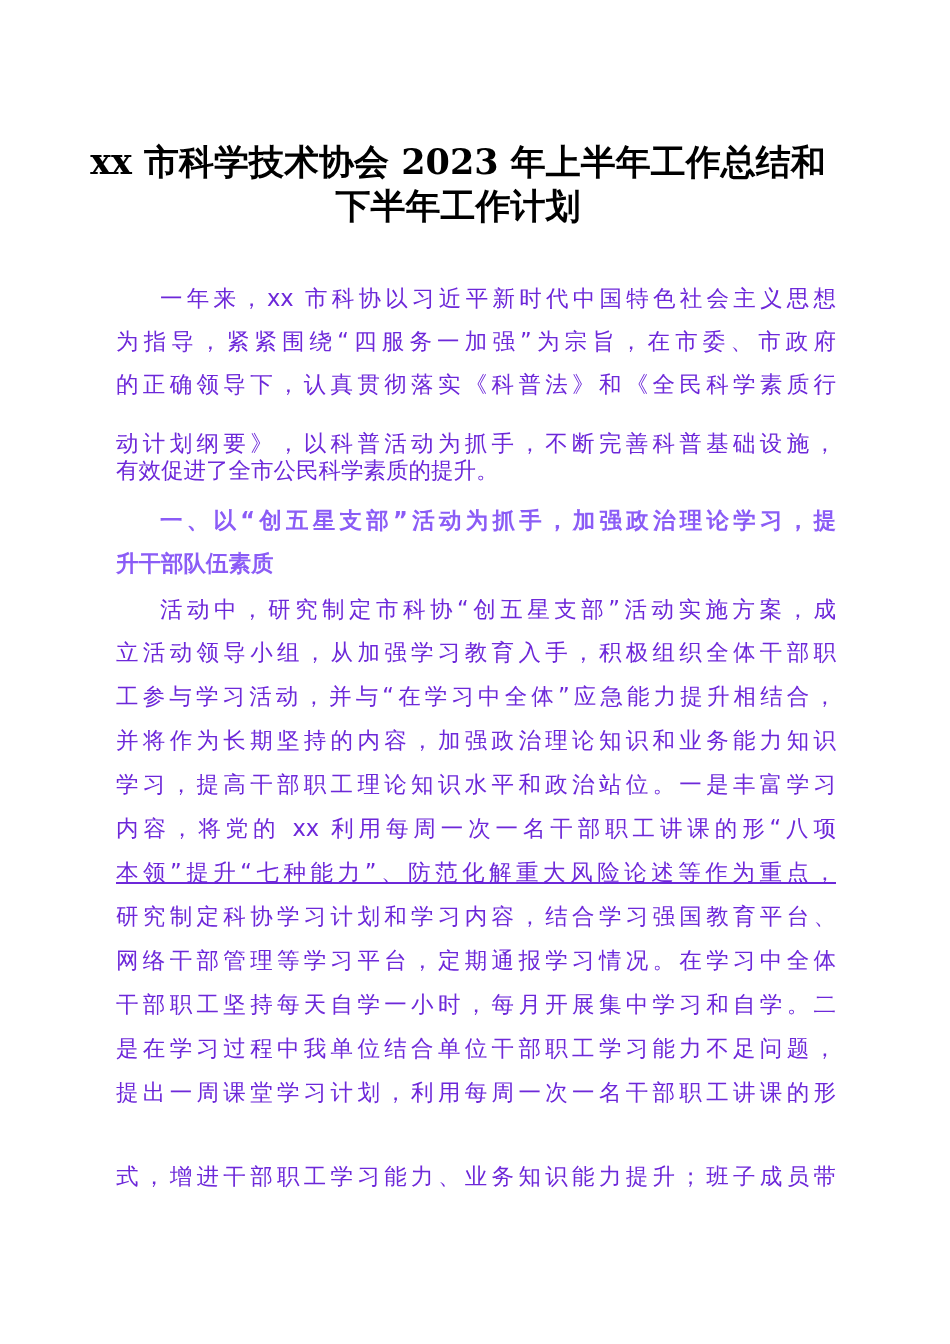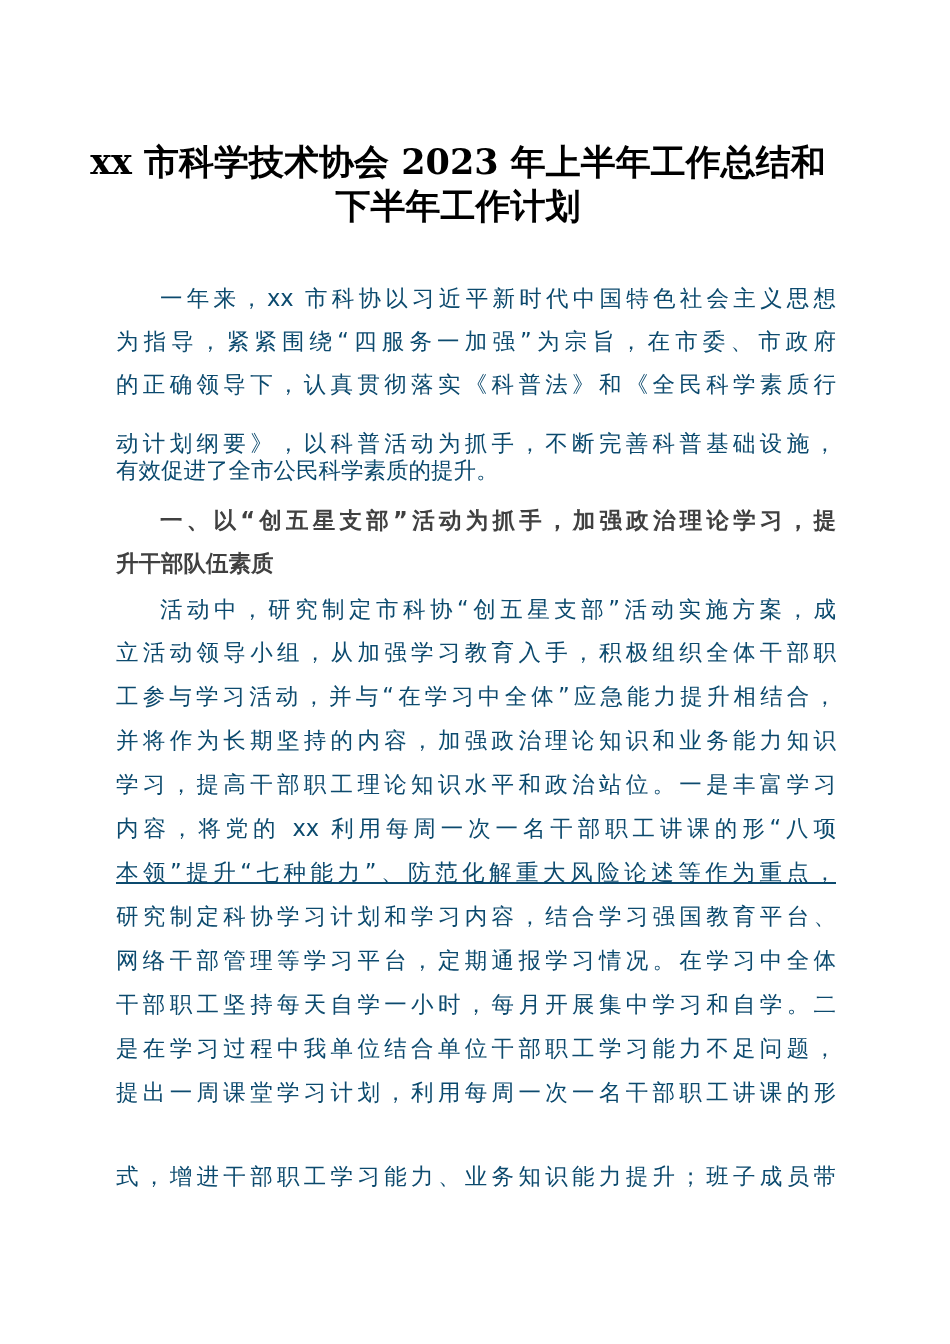--- a/index.html
+++ b/index.html
@@ -9,25 +9,25 @@
       position: absolute; left: 0; width: 916px; text-align: center;
       font-family: "DejaVu Serif", "Liberation Serif", serif;
       font-weight: bold; font-size: 35px; line-height: 44px; letter-spacing: 0px;
       white-space: nowrap;
     }
     .line {
       position: absolute; left: 116px; width: 720px;
       font-family: "DejaVu Sans", "Liberation Sans", sans-serif;
       font-size: 22.5px; line-height: 30px; white-space: nowrap;
       text-align: justify; text-align-last: justify;
-      color: #0c4a6e;
+      color: #6d28d9;
     }
     .line.indent { left: 160px; width: 676px; }
     .line.last { text-align-last: left; }
-    .heading { font-weight: bold; color: #404040; }
+    .heading { font-weight: bold; color: #8b5cf6; }
   </style>
 </head>
 <body>
 
 <div class="page">
 
   <div>
     <div class="title-line" style="top:140px;">xx 市科学技术协会 2023 年上半年工作总结和</div>
     <div class="title-line" style="top:184px;">下半年工作计划</div>
   </div>

